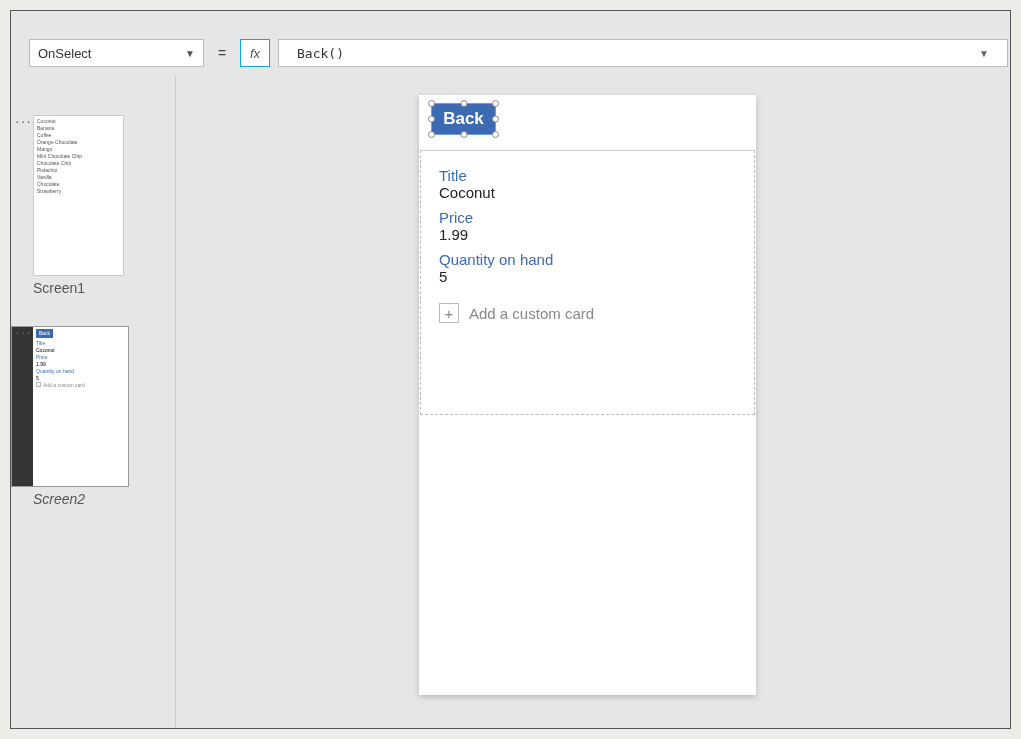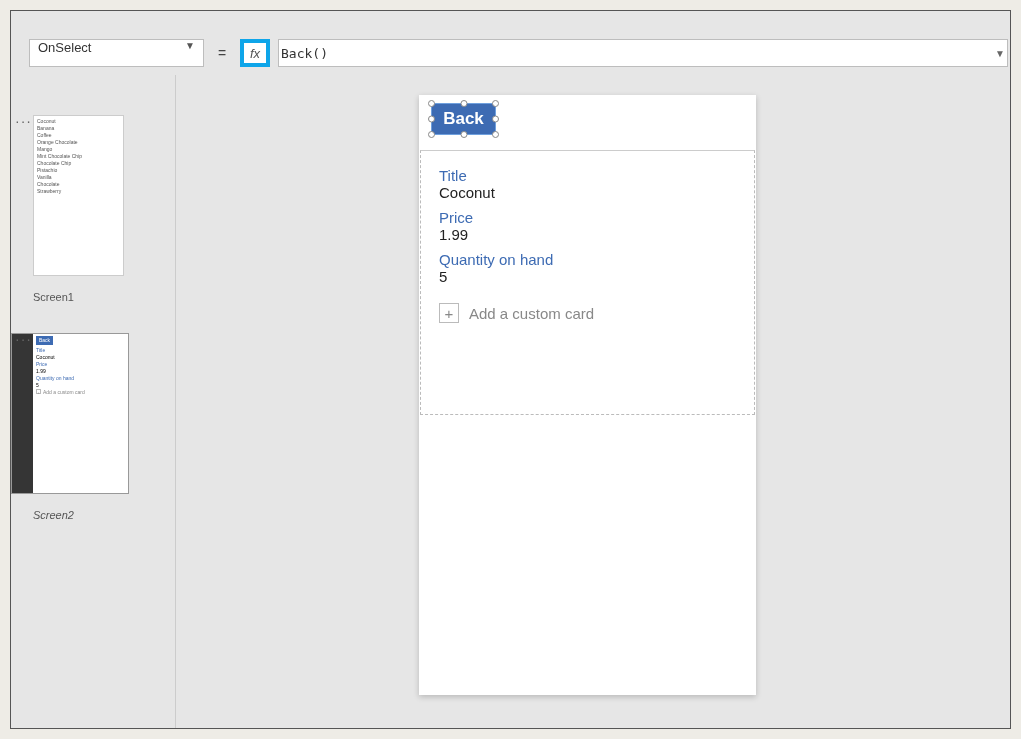--- a/index.html
+++ b/index.html
@@ -18,36 +18,36 @@
   }
   
   .formula-bar {
     position:absolute;
     left:18px; top:28px;
     display:flex; align-items:center; gap:8px;
   }
   .prop-select {
     width:175px; height:28px;
     background:#fff; border:1px solid #bdbdbd;
-    display:flex; justify-content:space-between;
+    display:flex; align-items:center; justify-content:space-between;
     padding:0 8px; font-size:13px; color:#333;
   }
   .prop-select .chev { font-size:10px; color:#555; }
   .eq { width:20px; text-align:center; font-size:14px; color:#444; }
   .fx-box {
     width:30px; height:28px;
-    background:#fff; border:4px solid #0ea5e9;
+    background:#fff; border:1px solid #0ea5e9;
     display:flex; align-items:center; justify-content:center;
     font-style:italic; font-size:13px; color:#555;
   }
   .formula-input {
     width:730px; height:28px;
     background:#fff; border:1px solid #bdbdbd;
     display:flex; align-items:center; justify-content:space-between;
-    padding:0 2px;
+    padding:0 18px;
     font-family: Consolas, monospace; font-size:13px; color:#333;
   }
   .formula-input .chev { font-family:"Segoe UI"; font-size:10px; color:#666; }
 
   
   .left-panel {
     position:absolute; left:0; top:64px; bottom:0;
     width:165px; background:#e6e6e6;
     border-right:1px solid #ccc;
     padding:40px 0 0 0;
@@ -57,21 +57,21 @@
   .thumb {
     margin-left:22px;
     width:91px; height:161px;
     background:#fff;
     border:1px solid #ccc;
     font-size:5px; color:#555;
     overflow:hidden;
   }
   .thumb-label {
     margin-left:22px;
-    font-size:11px; color:#555; margin-top:15px;
+    font-size:14px; color:#555; margin-top:4px;
   }
   .thumb .mini-list { padding:2px 3px; line-height:7px; }
   .thumb .mini-list div { white-space:nowrap; }
   .thumb2-block { margin-left:0; }
   .thumb2 {
     margin-left:0px;
     width:118px; height:161px;
     display:flex;
   }
   .thumb2 .darkstrip { width:21px; background:#353535; }

